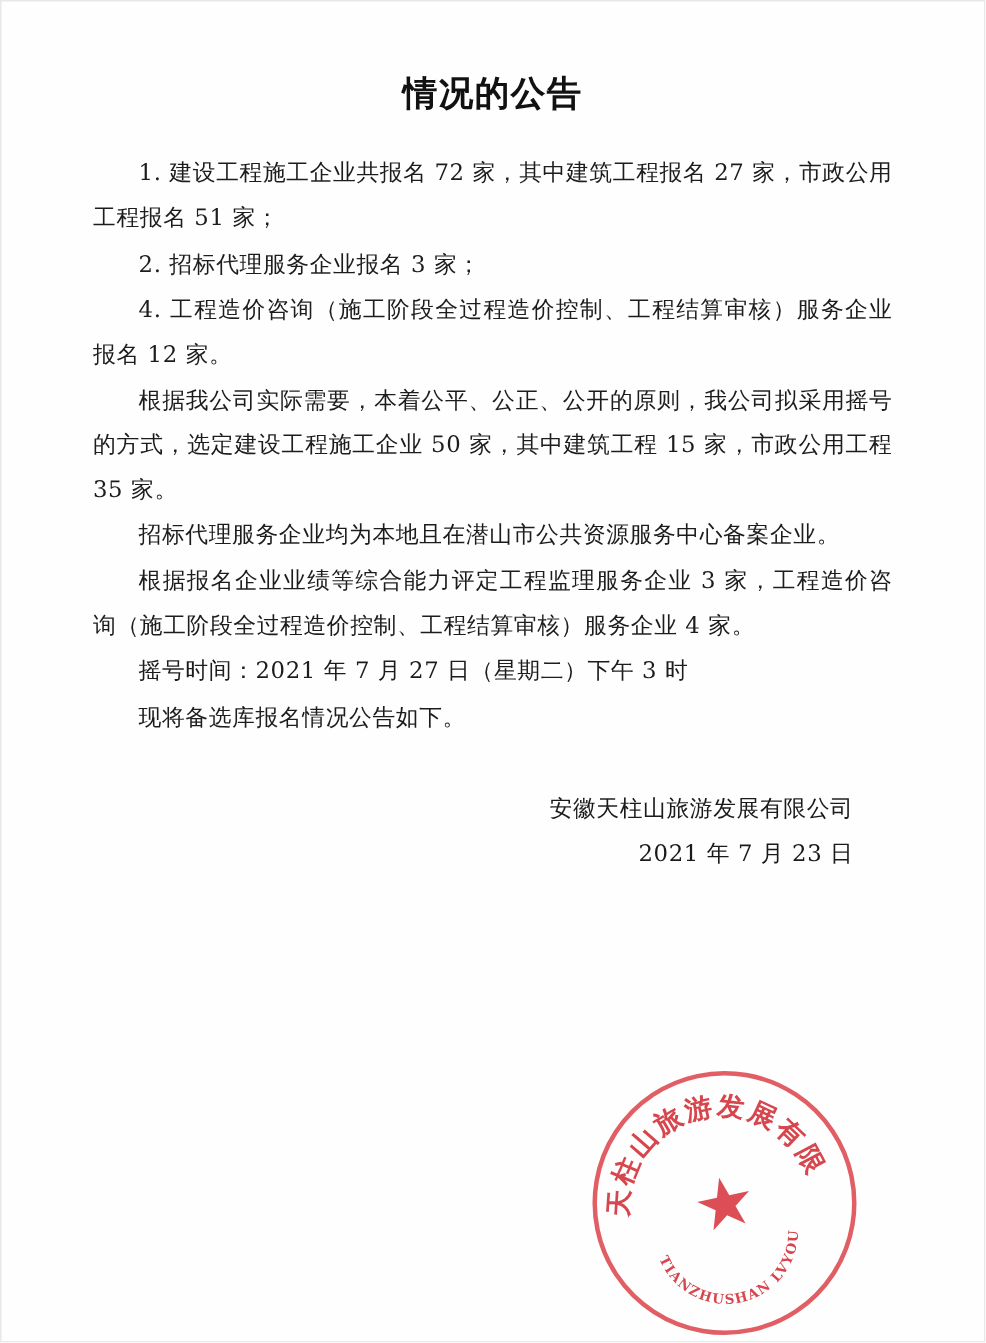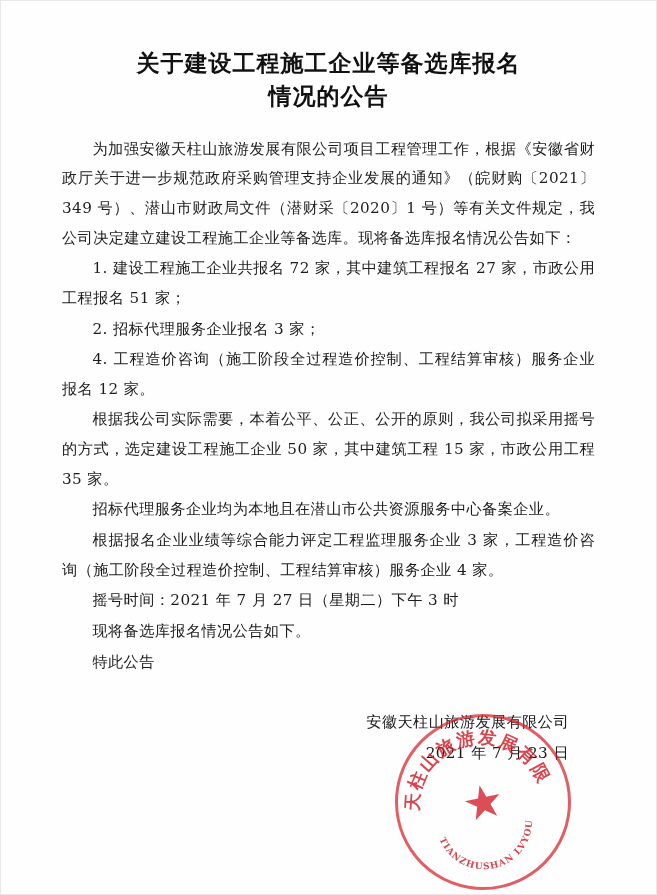--- a/index.html
+++ b/index.html
@@ -103,35 +103,32 @@
   }
 </style>
 </head>
 <body>
 
 <div class="page">
 
   <div class="paper-edge"></div>
 
   <h1 class="title">
-    <span>关于建设工程施工企业等备选库报名</span>
     <span class="line2">情况的公告</span>
   </h1>
 
   <div class="body-text">
-    <p class="para">为加强安徽天柱山旅游发展有限公司项目工程管理工作，根据《安徽省财政厅关于进一步规范政府采购管理支持企业发展的通知》（皖财购〔2021〕349 号）、潜山市财政局文件（潜财采〔2020〕1 号）等有关文件规定，我公司决定建立建设工程施工企业等备选库。现将备选库报名情况公告如下：</p>
     <p class="para">1. 建设工程施工企业共报名 72 家，其中建筑工程报名 27 家，市政公用工程报名 51 家；</p>
     <p class="para">2. 招标代理服务企业报名 3 家；</p>
     <p class="para">4. 工程造价咨询（施工阶段全过程造价控制、工程结算审核）服务企业报名 12 家。</p>
     <p class="para">根据我公司实际需要，本着公平、公正、公开的原则，我公司拟采用摇号的方式，选定建设工程施工企业 50 家，其中建筑工程 15 家，市政公用工程 35 家。</p>
     <p class="para">招标代理服务企业均为本地且在潜山市公共资源服务中心备案企业。</p>
     <p class="para">根据报名企业业绩等综合能力评定工程监理服务企业 3 家，工程造价咨询（施工阶段全过程造价控制、工程结算审核）服务企业 4 家。</p>
     <p class="para">摇号时间：2021 年 7 月 27 日（星期二）下午 3 时</p>
     <p class="para">现将备选库报名情况公告如下。</p>
-    <p class="para">特此公告</p>
   </div>
 
   <div class="sign-block">
     <span class="sign-line">安徽天柱山旅游发展有限公司</span>
     <span class="sign-line">2021 年 7 月 23 日</span>
   </div>
 
   <div class="seal">
     <div class="seal-inner">
       <svg width="164" height="164" viewBox="0 0 164 164">

